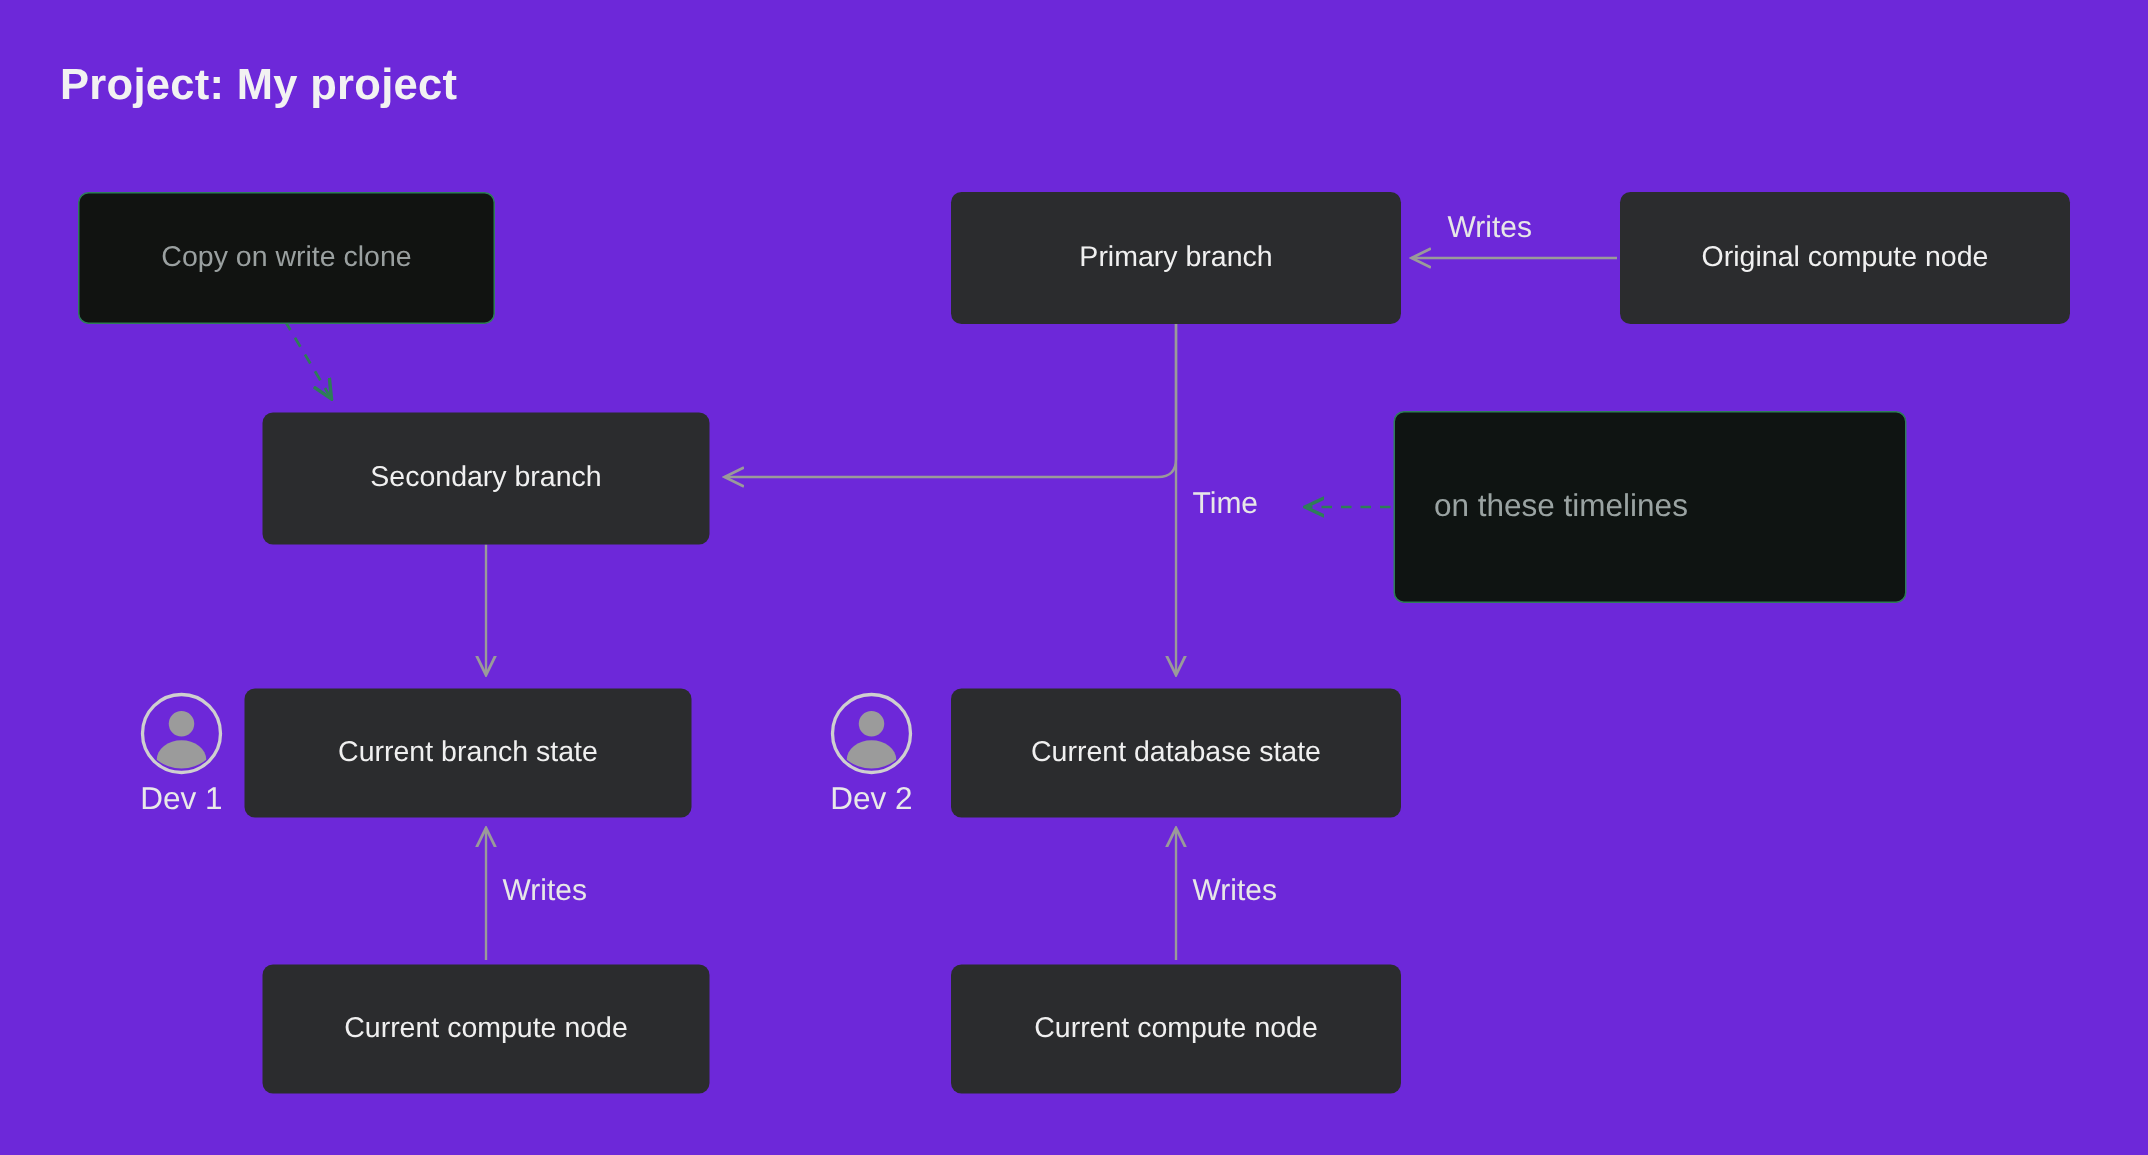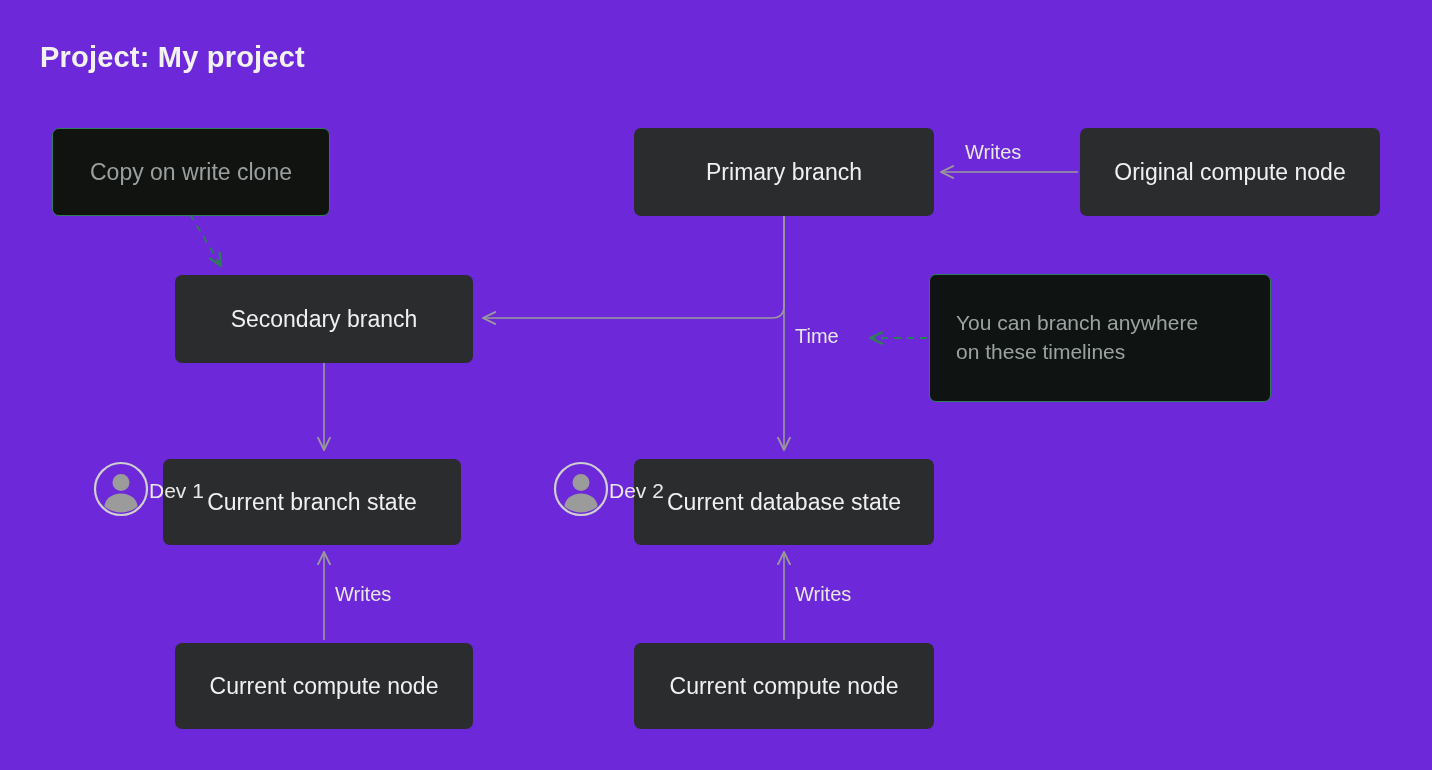--- a/index.html
+++ b/index.html
@@ -37,21 +37,21 @@
   }
   .node {
     position: absolute;
     box-sizing: border-box;
     display: flex;
     align-items: center;
     justify-content: center;
     background: #2b2c2e;
     border-radius: 7px;
     color: #f0f0f0;
-    font-size: 23px;
+    font-size: 19px;
     text-align: center;
     line-height: 1.25;
     padding: 0 14px;
   }
   .node.ghost {
     background: #111311;
     border: 1.5px solid #2e7d58;
     color: #9aa0a0;
   }
   .note {
@@ -69,21 +69,21 @@
   }
   .edge-label {
     position: absolute;
     color: #e7e7e7;
     font-size: 20px;
     white-space: nowrap;
   }
   .avatar-group {
     position: absolute;
     display: flex;
-    flex-direction: row;
+    flex-direction: column;
     align-items: center;
   }
   .avatar-icon {
     width: 56px;
     height: 56px;
   }
   .avatar-label {
     margin-top: 4px;
     color: #e9e9e9;
     font-size: 21px;
@@ -151,21 +151,20 @@
   <div class="node" style="left:634px; top:128px; width:300px; height:88px;">
     <span>Primary branch</span>
   </div>
 
   <div class="node" style="left:175px; top:275px; width:298px; height:88px;align-items:center;">
     <span>Secondary branch</span>
   </div>
 
   <div class="note" style="left:929px; top:274px; width:342px; height:128px;">
     <div>
-      <div>You can branch anywhere</div>
       <div>on these timelines</div>
     </div>
   </div>
 
   <div class="node" style="left:163px; top:459px; width:298px; height:86px;">
     <span>Current branch state</span>
   </div>
 
   <div class="node" style="left:634px; top:459px; width:300px; height:86px;">
     <span>Current database state</span>

